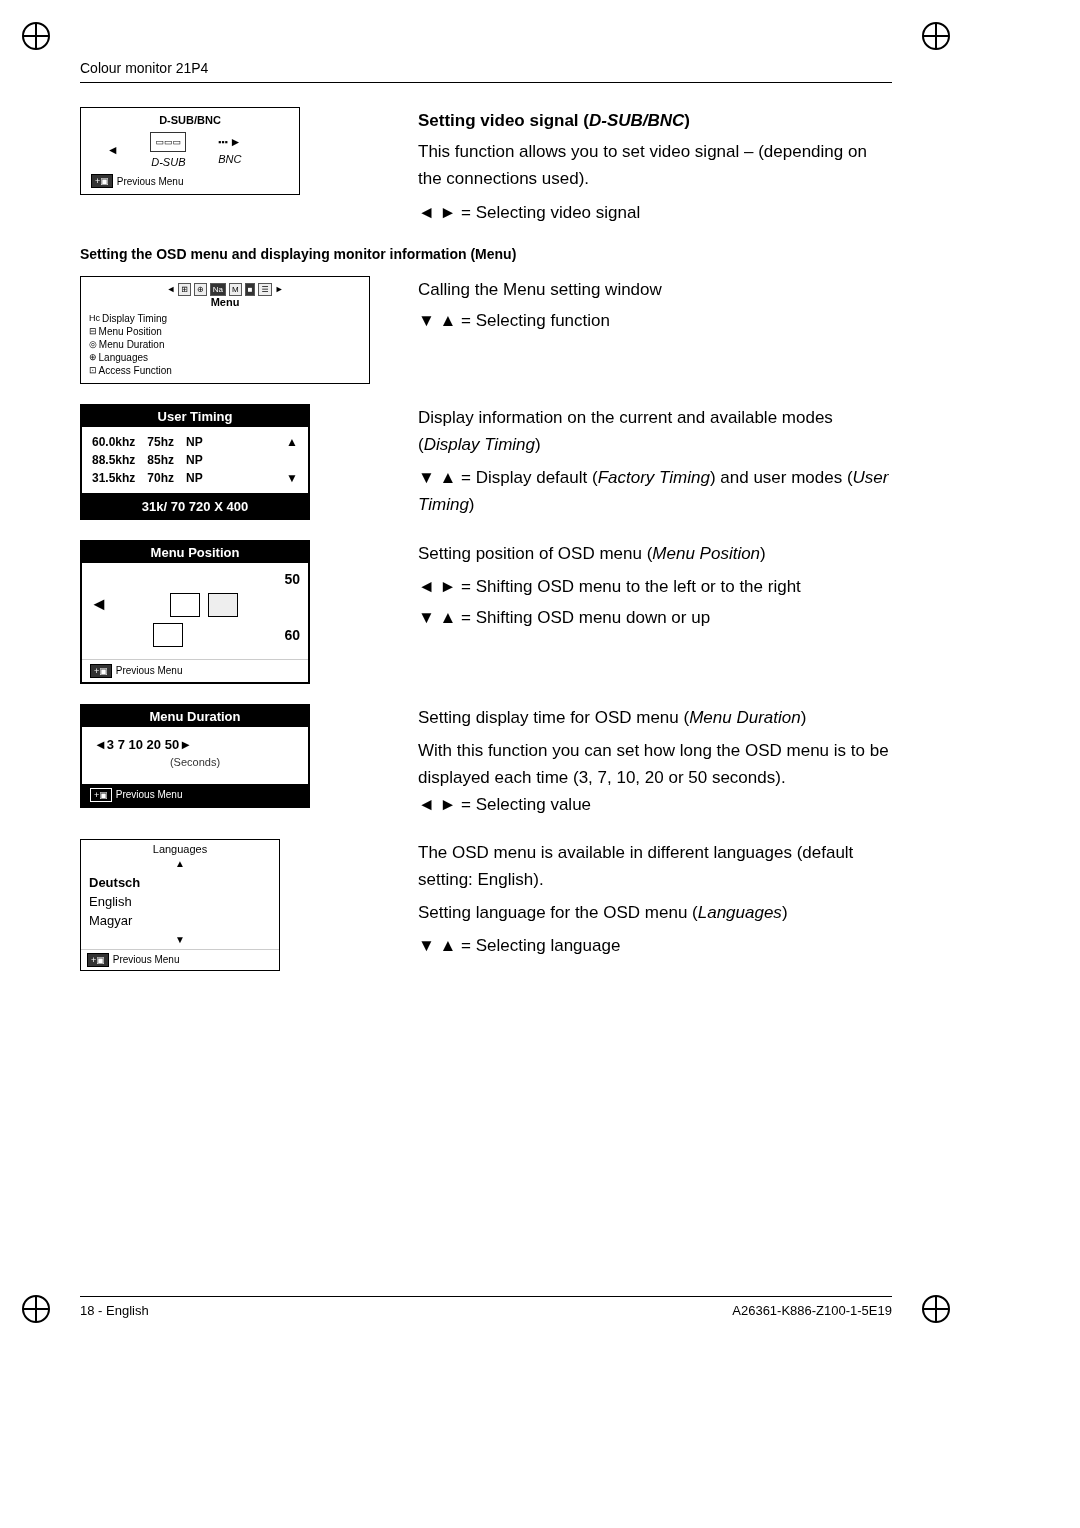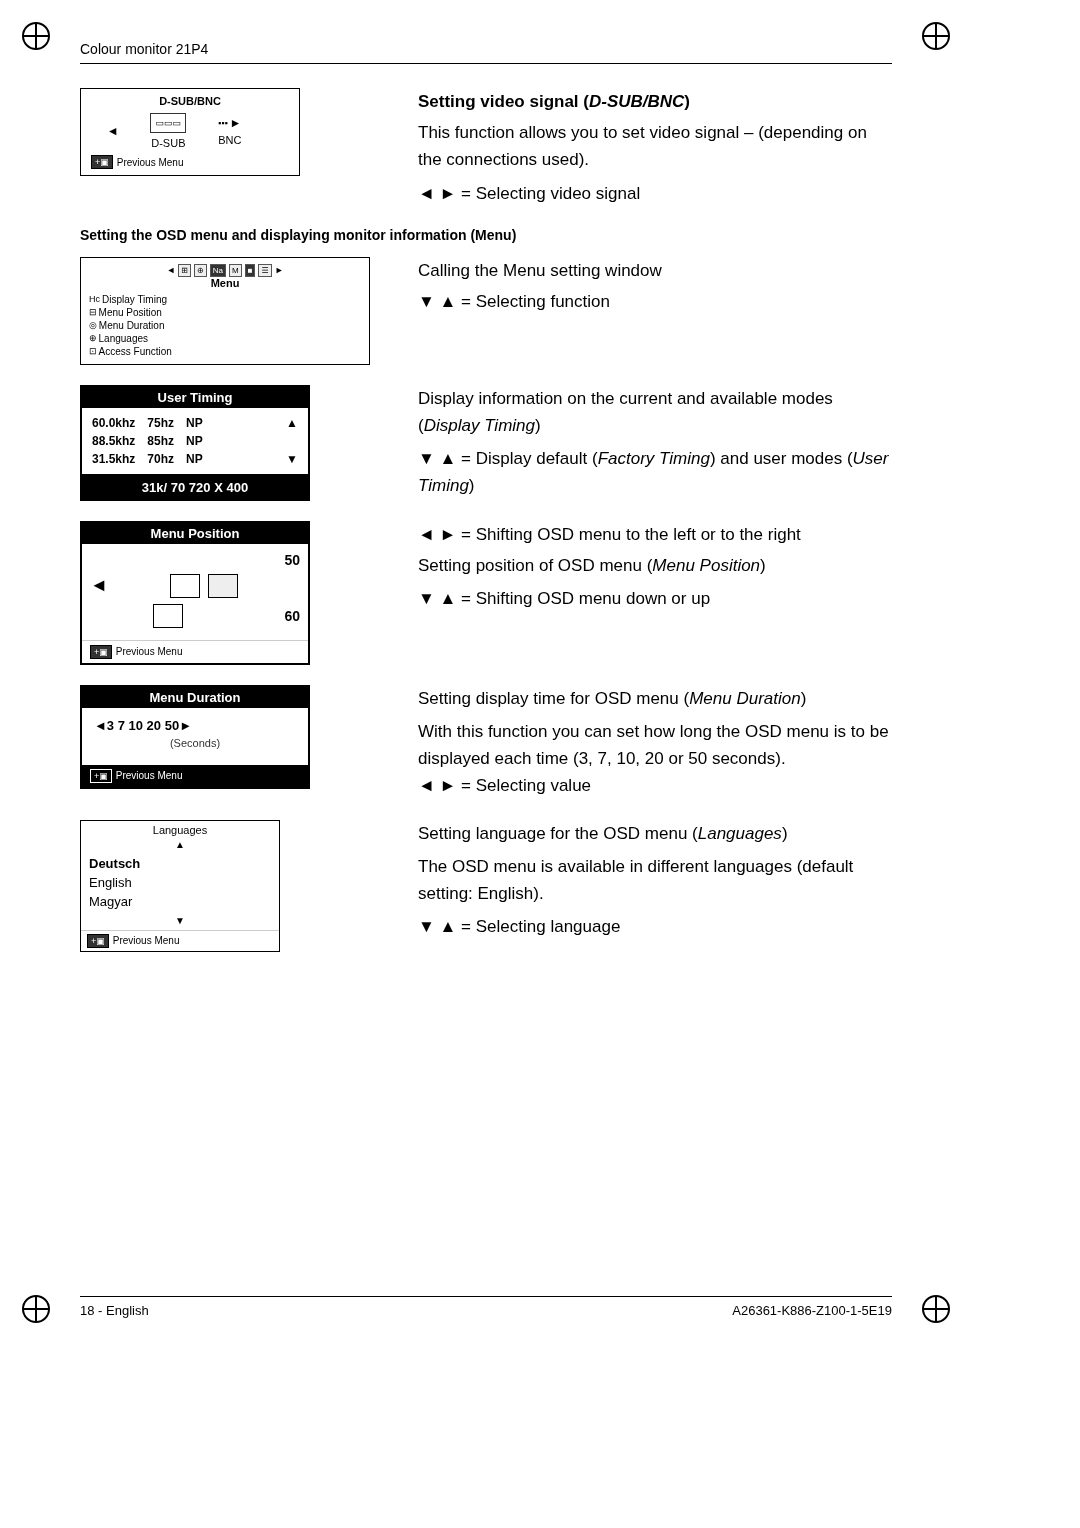--- a/index.html
+++ b/index.html
@@ -9,21 +9,21 @@
       background: #ffffff;
       font-family: Arial, Helvetica, sans-serif;
       font-size: 14px;
       color: #000000;
       position: relative;
     }
 
     .page {
       width: 972px;
       min-height: 1528px;
-      padding: 41px 80px;
+      padding: 60px 80px;
       position: relative;
     }
 
     .reg-circle {
       position: absolute;
       width: 28px;
       height: 28px;
       border-radius: 50%;
       border: 2px solid #000;
     }
@@ -272,20 +272,21 @@
     .dsub-row {
       display: flex;
       align-items: center;
       justify-content: space-around;
       margin-bottom: 6px;
     }
 
     .dsub-signal {
       text-align: right;
       font-size: 11px;
+      font-style: italic;
     }
 
     .arrow-left {
       font-size: 12px;
     }
     .arrow-right {
       font-size: 12px;
     }
 
     
@@ -477,24 +478,24 @@
             </div>
           </div>
         </div>
         <div class="previous-menu" style="padding: 4px 8px; border-top:1px solid #ccc;">
           <span style="border:1px solid #000; padding:1px 3px; font-size:9px; background:#333; color:#fff;">+▣</span>
           <span>Previous Menu</span>
         </div>
       </div>
     </div>
     <div class="section-text">
-      <div style="margin-bottom:4px;">◄ ► = Shifting OSD menu to the left or to the right</div>
       <div style="margin-bottom:6px;">
         Setting position of OSD menu (<span class="italic">Menu Position</span>)
       </div>
+      <div style="margin-bottom:4px;">◄ ► = Shifting OSD menu to the left or to the right</div>
       <div>▼ ▲ = Shifting OSD menu down or up</div>
     </div>
   </div>
 
   <div class="section-row">
     <div class="section-image">
       <div class="menu-duration-box">
         <div class="menu-duration-header">Menu Duration</div>
         <div class="menu-duration-body">
           <div class="menu-duration-values">◄3   7   10   20   50►</div>
@@ -526,24 +527,24 @@
           <div class="lang-item">Magyar</div>
         </div>
         <div style="display:flex; justify-content:center; font-size:10px;">▼</div>
         <div class="previous-menu" style="padding: 3px 6px; border-top:1px solid #ccc;">
           <span style="border:1px solid #000; padding:1px 3px; font-size:9px; background:#333; color:#fff;">+▣</span>
           <span>Previous Menu</span>
         </div>
       </div>
     </div>
     <div class="section-text">
+      <div style="margin-bottom:6px;">The OSD menu is available in different languages (default setting: English).</div>
       <div style="margin-bottom:6px;">
         Setting language for the OSD menu (<span class="italic">Languages</span>)
       </div>
-      <div style="margin-bottom:6px;">The OSD menu is available in different languages (default setting: English).</div>
       <div>▼ ▲ = Selecting language</div>
     </div>
   </div>
 
   <div class="page-footer">
     <span>18 - English</span>
     <span>A26361-K886-Z100-1-5E19</span>
   </div>
 
 </div>

